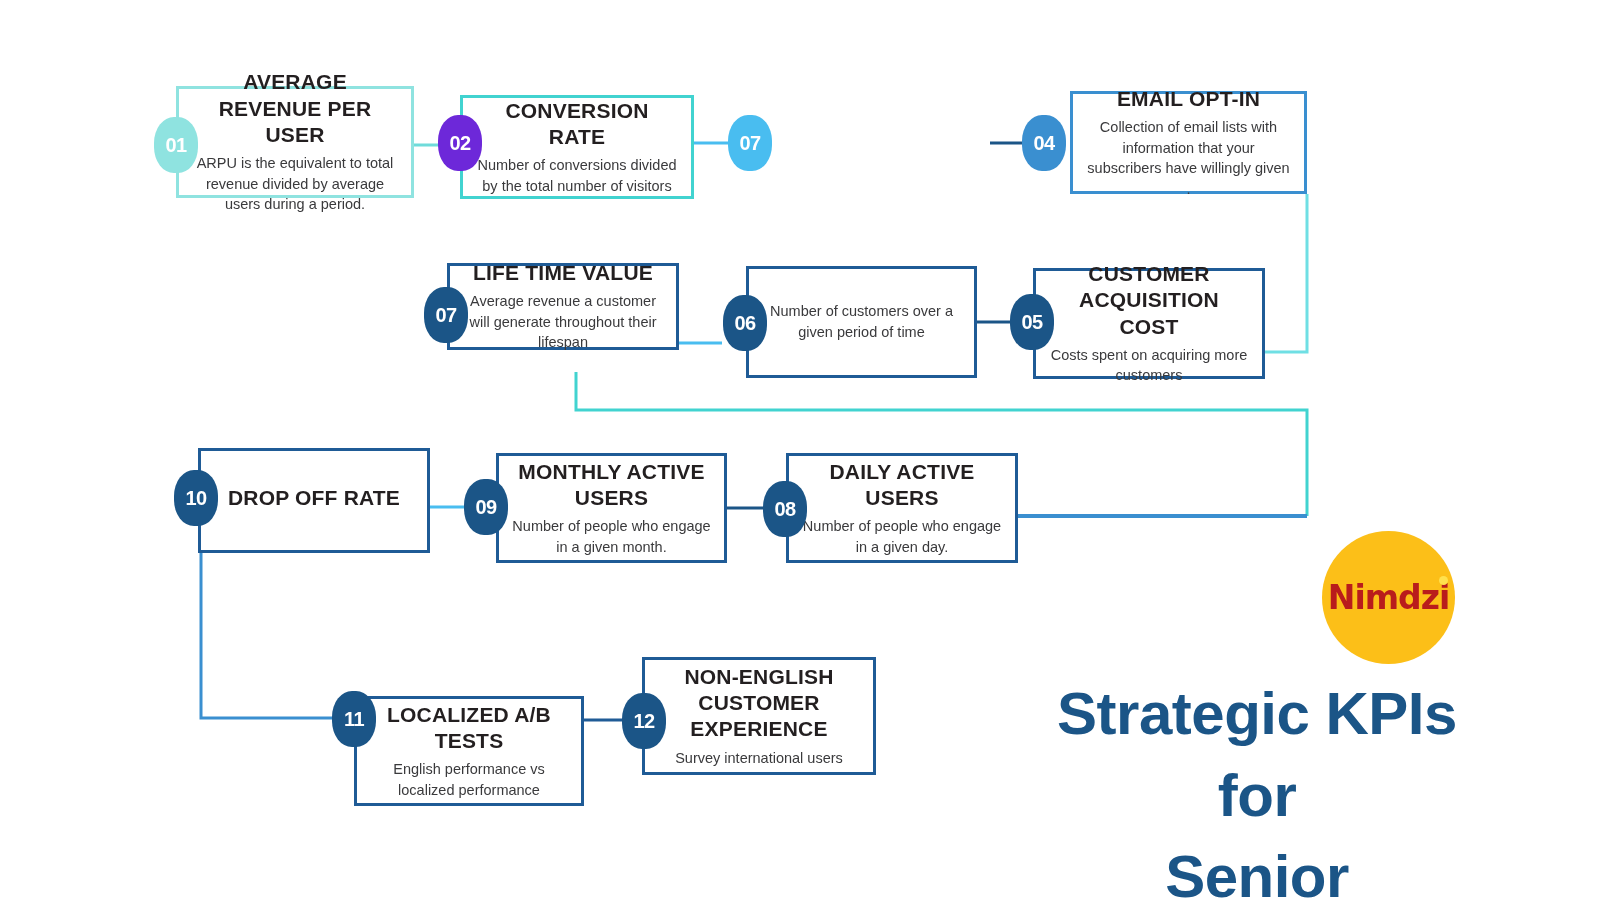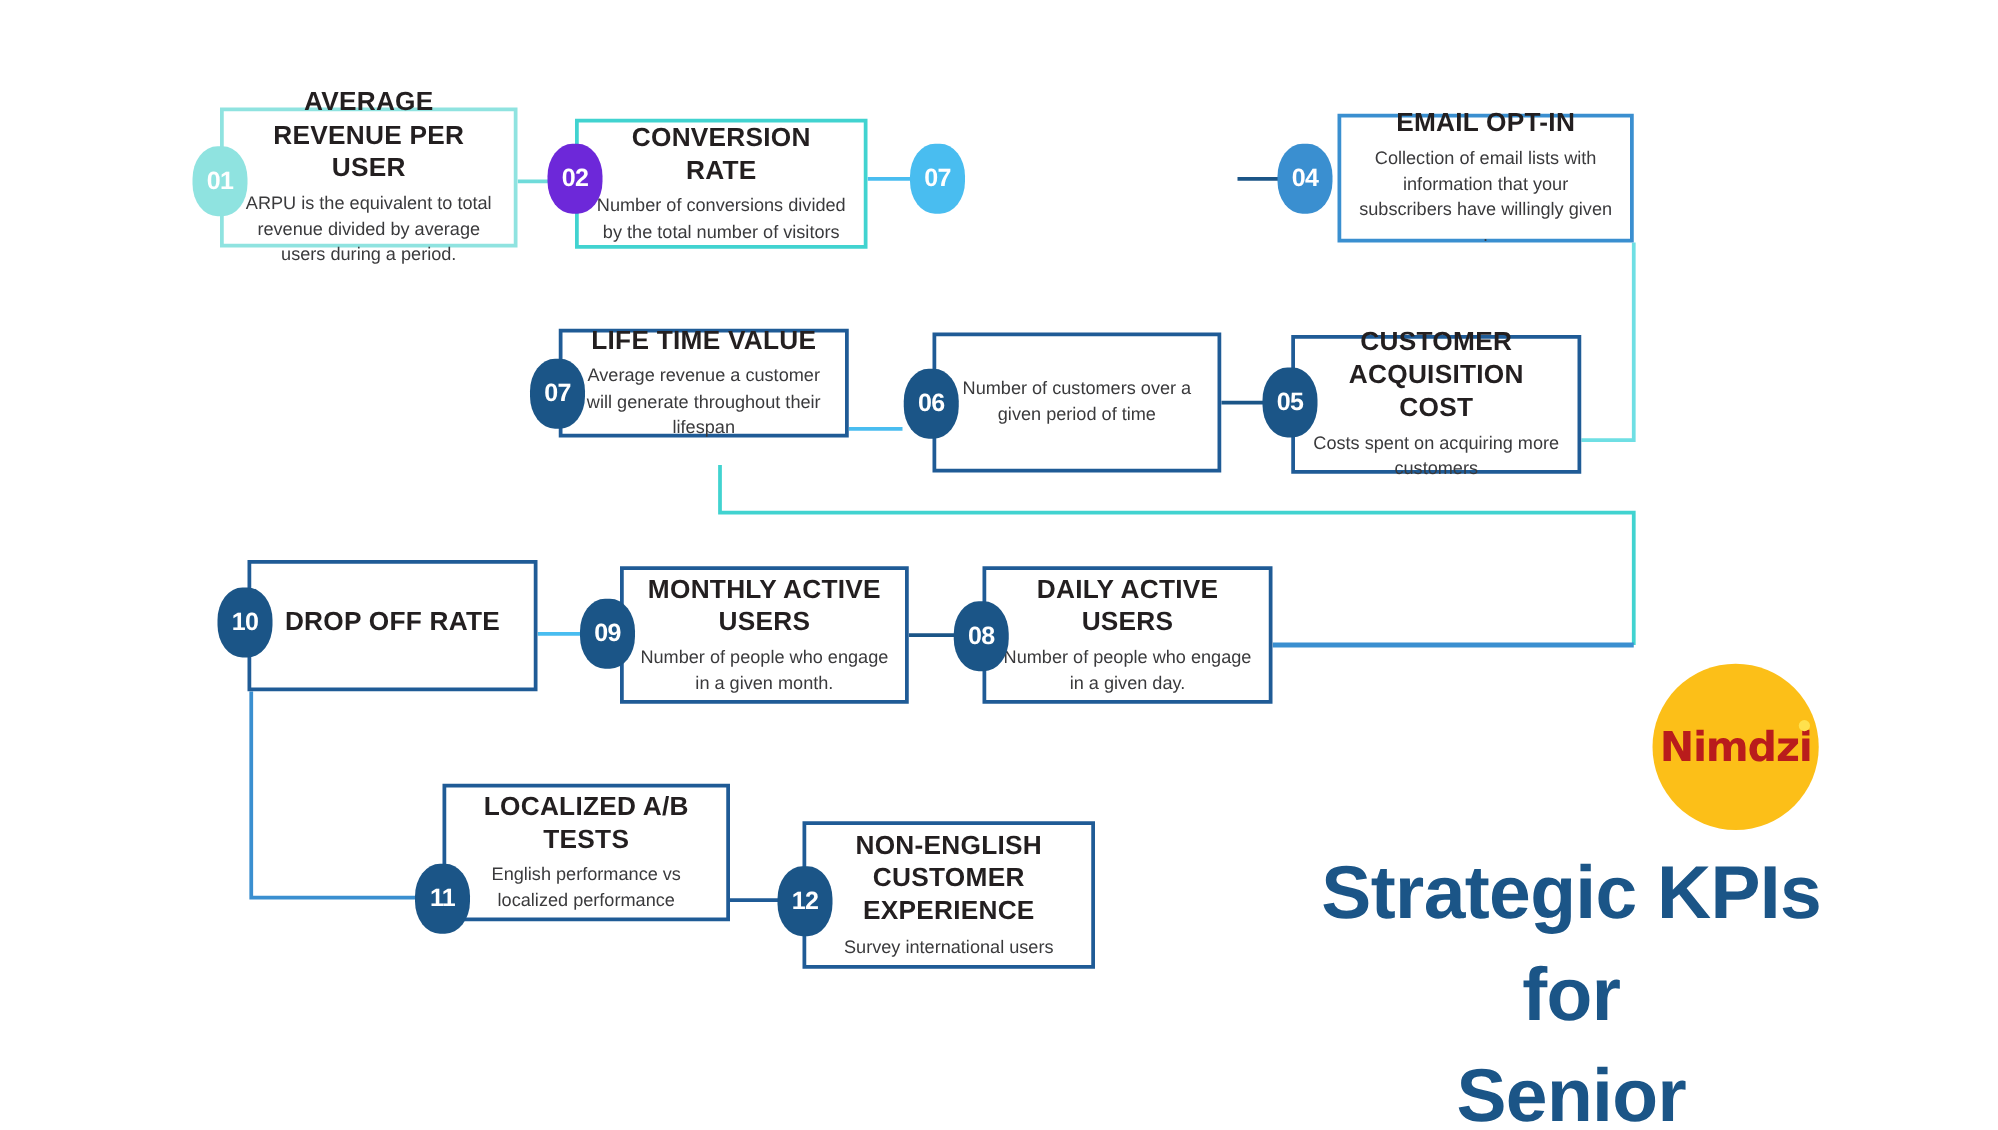--- a/index.html
+++ b/index.html
@@ -229,21 +229,21 @@
   </div>
 
   <div class="kpi navy" style="left:786px; top:453px; width:232px; height:110px;">
     <div class="kpi-title">DAILY ACTIVE USERS</div>
     <div class="kpi-desc">Number of people who engage in a given day.</div>
   </div>
   <div class="badge navy" style="left:763px; top:481px;">
     <span>08</span>
   </div>
 
-  <div class="kpi navy" style="left:354px; top:627px; width:230px; height:110px;">
+  <div class="kpi navy" style="left:354px; top:696px; width:230px; height:110px;">
     <div class="kpi-title">LOCALIZED A/B TESTS</div>
     <div class="kpi-desc">English performance vs localized performance</div>
   </div>
   <div class="badge navy" style="left:332px; top:691px;">
     <span>11</span>
   </div>
 
   <div class="kpi navy" style="left:642px; top:657px; width:234px; height:118px;justify-content:center;">
     <div class="kpi-title">NON-ENGLISH CUSTOMER EXPERIENCE</div>
     <div class="kpi-desc">Survey international users</div>

